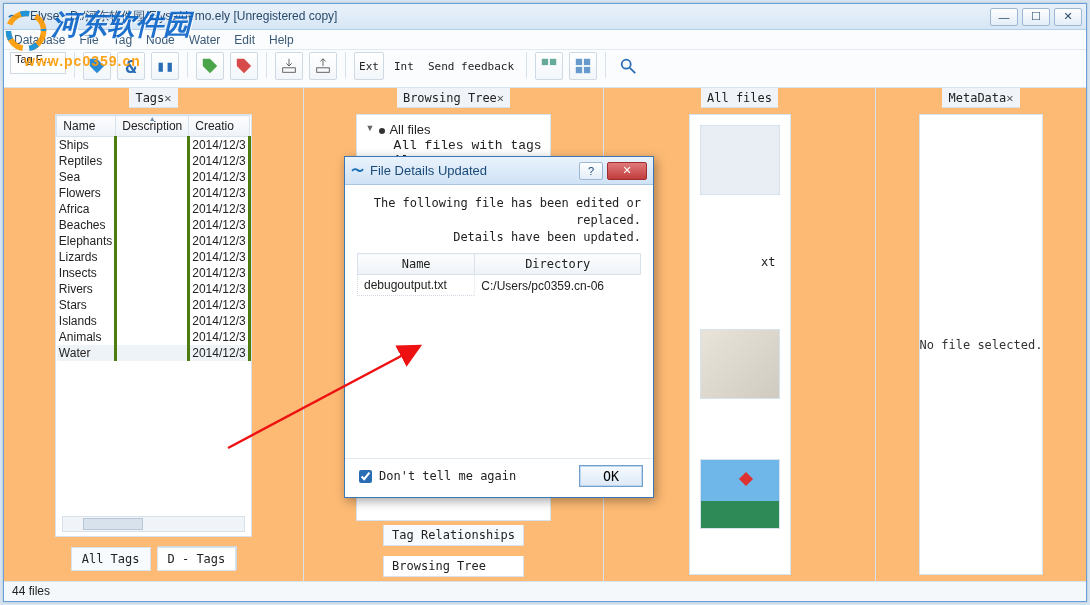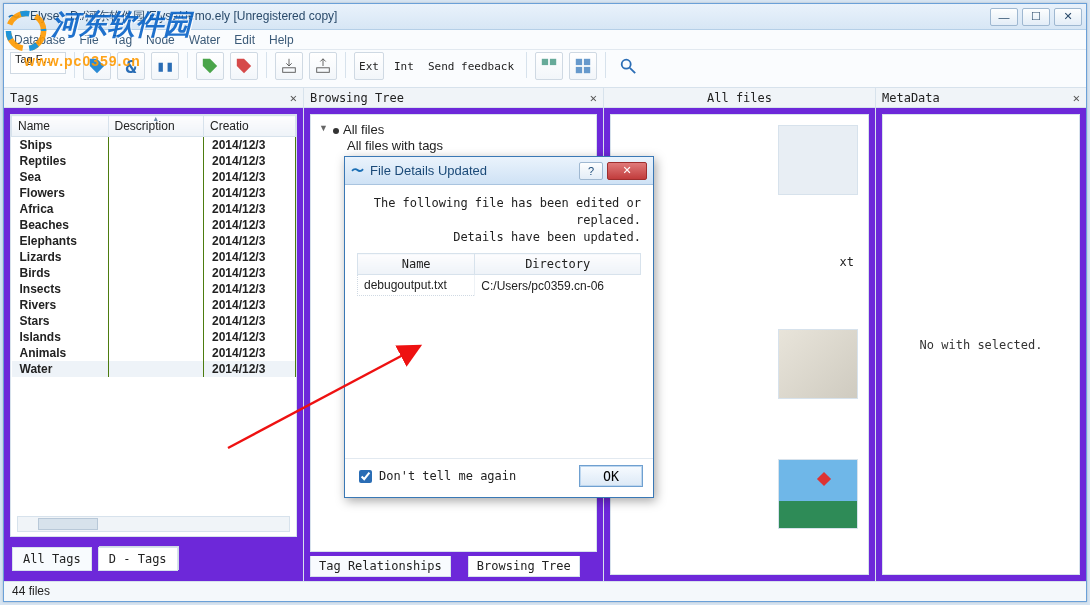--- a/index.html
+++ b/index.html
@@ -10,44 +10,44 @@
   .title-text { flex:1; font-size:12px; white-space:nowrap; overflow:hidden;}
   .winbtns { display:flex; gap:4px;}
   .winbtn { width:28px; height:18px; border:1px solid #9fb8d1; border-radius:2px; background:linear-gradient(#fdfefe,#e3edf7); font-size:11px; display:flex; align-items:center; justify-content:center; color:#2a4a6a; cursor:pointer;}
   .menubar { height:20px; display:flex; align-items:center; gap:14px; padding:0 10px; background:#fafcfe; border-bottom:1px solid #e2e9f0; color:#3b5a78;}
   .menubar span { cursor:default; }
   .toolbar { height:38px; display:flex; align-items:flex-start; gap:6px; padding:2px 6px; background:#fafcfe; border-bottom:1px solid #d7e2ec;}
   .tbtn { height:28px; min-width:28px; border:1px solid #cfd9e3; background:linear-gradient(#fff,#f2f6fa); border-radius:2px; display:flex; align-items:center; justify-content:center; padding:0 4px; cursor:pointer; font-family: SimSun, monospace; font-size:11px;}
   .tsep { width:1px; height:26px; background:#d7e2ec; margin:0 2px;}
   .tagfilter { width:56px; height:22px; border:1px solid #cfd9e3; background:#fff; font-size:11px; padding:0 4px; white-space:nowrap; overflow:hidden;}
   .main { flex:1; display:flex; min-height:0; background:#f4f8fb;}
-  .pane { display:flex; flex-direction:column; border-right:1px solid #d7e2ec; background:#6d28d9; min-height:0;}
+  .pane { display:flex; flex-direction:column; border-right:1px solid #d7e2ec; background:#fdba74; min-height:0;align-items:center;}
   .pane-header { height:20px; display:flex; align-items:center; justify-content:space-between; padding:0 6px; font-family: SimSun, monospace; border-bottom:1px solid #d7e2ec; background:#f0f4f8;}
   .close-x { cursor:pointer; font-weight:bold; color:#555;}
   .pane-body { flex:1; margin:6px; background:#fff; border:1px solid #d7e2ec; overflow:hidden; position:relative;}
   
   .tags-pane { width:300px;}
   .tags-table { width:100%; border-collapse:collapse; }
   .tags-table th { background:linear-gradient(#fdfdfe,#eef3f8); border:1px solid #d7e2ec; font-weight:normal; padding:3px 6px; text-align:left; position:relative;}
-  .tags-table td { border-right:1px solid #4d7c0f; padding:1px 8px; white-space:nowrap;font-weight:bold;}
+  .tags-table td { border-right:3px solid #4d7c0f; padding:1px 2px; white-space:nowrap;}
   .tags-table tbody tr:last-child td { background:#eef3f8;}
   .sort-ind { position:absolute; left:50%; top:-2px; transform:translateX(-50%); font-size:8px; color:#6b8aa8;}
   .hscroll { position:absolute; bottom:4px; left:6px; right:6px; height:16px; background:#f0f4f8; border:1px solid #d7e2ec; display:flex; align-items:center;}
   .hscroll .thumb { width:60px; height:12px; background:#d7e2ec; margin-left:20px; border:1px solid #b8c8d8;}
   .tags-tabs { display:flex; gap:6px; padding:4px 8px 10px;}
   .tab { border:1px solid #d7e2ec; background:#f8fbfe; padding:4px 10px; font-family: SimSun, monospace; cursor:pointer;}
   .tab.raised { background:#fff; box-shadow:1px -1px 0 #cfd9e3;}
   
   .tree-pane { width:300px;}
   .tree { padding:6px 8px; font-family: "Microsoft YaHei", sans-serif; font-size:13px;}
   .tree-node { padding:1px 0 1px 14px; position:relative; cursor:default;}
   .tree-node.root::before { content:"▼"; position:absolute; left:0; top:2px; font-size:9px; color:#666;}
   .tree-node.root .bullet { display:inline-block; width:6px; height:6px; background:#333; border-radius:50%; margin-right:4px; vertical-align:middle;}
-  .tree-child { padding-left:28px;}
-  .tree-tabs-bottom { display:flex; gap:17px; padding:0 6px 4px; margin-top:-2px;}
+  .tree-child { padding-left:28px;font-family:Liberation Mono, monospace;}
+  .tree-tabs-bottom { display:flex; gap:10px; padding:0 6px 4px; margin-top:-2px;flex-direction:column;}
   .btab { border:1px solid #d7e2ec; border-top:none; background:#f8fbfe; padding:3px 8px; font-family: SimSun, monospace; cursor:pointer;}
   .btab.active { background:#fff;}
   
   .files-pane { flex:1; min-width:260px;}
   .files-header { text-align:center; font-family: SimSun, monospace; padding:2px 0;}
   .thumb-area { padding:10px; display:flex; flex-direction:column; gap:60px; align-items:flex-end;}
   .thumbbox { width:80px; height:70px; border:1px solid #d7e2ec; background:#e8eef4; position:relative; overflow:hidden;}
   .sky { position:absolute; inset:0; background:linear-gradient(#6fb7e8 60%, #2e8b57 60%);}
   .kite { position:absolute; top:14px; left:40px; width:10px; height:10px; background:#d33; transform:rotate(45deg);}
   .fname-frag { font-family: SimSun, monospace; align-self:flex-end; padding-right:4px;}
@@ -221,25 +221,20 @@
                 <td>Elephants</td>
                 <td></td>
                 <td>2014/12/3</td>
               </tr>
               <tr>
                 <td>Lizards</td>
                 <td></td>
                 <td>2014/12/3</td>
               </tr>
               <tr>
-                <td>Birds</td>
-                <td></td>
-                <td>2014/12/3</td>
-              </tr>
-              <tr>
                 <td>Insects</td>
                 <td></td>
                 <td>2014/12/3</td>
               </tr>
               <tr>
                 <td>Rivers</td>
                 <td></td>
                 <td>2014/12/3</td>
               </tr>
               <tr>
@@ -313,21 +308,21 @@
         </div>
       </div>
     </div>
 
     <div class="pane meta-pane">
       <div class="pane-header">
         <span>MetaData</span>
         <span class="close-x">✕</span>
       </div>
       <div class="pane-body meta-body">
-        <span>No with selected.</span>
+        <span>No file selected.</span>
       </div>
     </div>
   </div>
 
   <div class="statusbar">
     <span>44 files</span>
   </div>
 </div>
 
 <div class="dialog">

